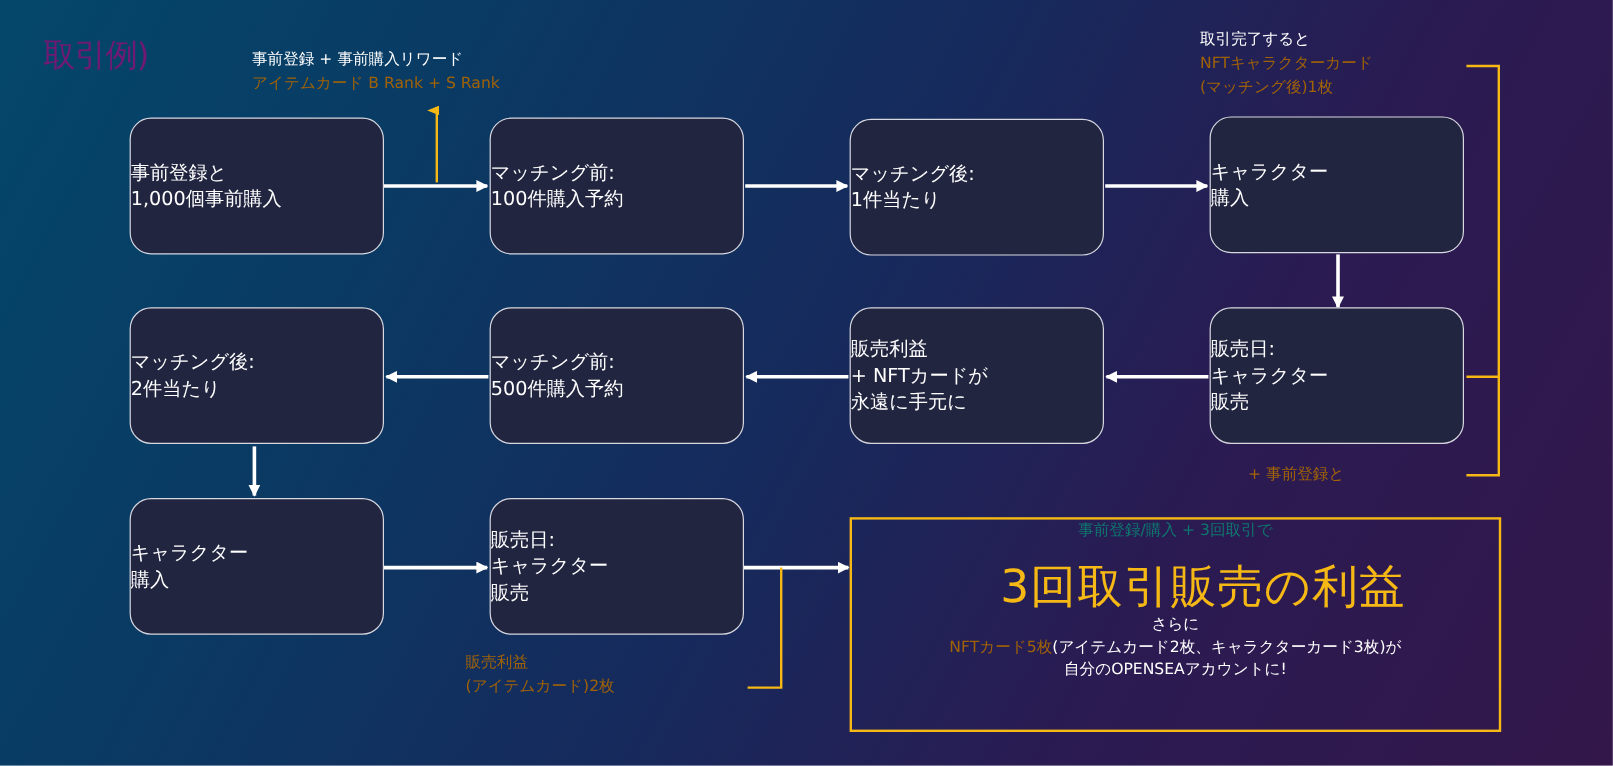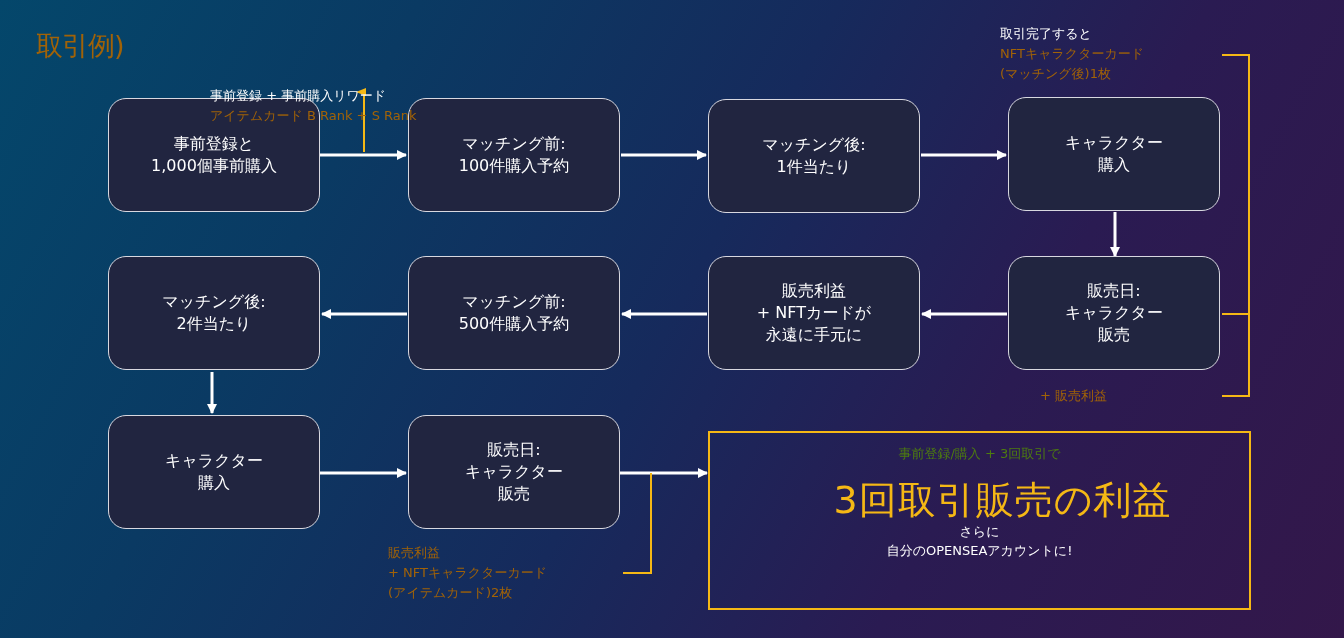--- a/index.html
+++ b/index.html
@@ -4,41 +4,41 @@
 <style>
   html, body { margin:0; padding:0; }
   body {
     width:1344px; height:638px; overflow:hidden; position:relative;
     background: linear-gradient(118deg, #04476b 0%, #0a3a63 25%, #162a5c 50%, #2a1b52 72%, #33174a 100%);
     font-family: "DejaVu Sans", "Liberation Sans", sans-serif;
     color:#ffffff;
   }
   .title {
     position:absolute; left:36px; top:28px;
-    font-size:27px; color:#a16207; letter-spacing:-1px;
+    font-size:27px; color:#701a75; letter-spacing:-1px;
     font-family: "DejaVu Sans", sans-serif;
   }
   .node {
     position:absolute; width:212px; height:114px;
     background:#212540; border:1.5px solid #d8d8e0; border-radius:18px;
     box-sizing:border-box;
-    display:flex; flex-direction:column; align-items:center; justify-content:center;
+    display:flex; flex-direction:column; align-items:flex-start; justify-content:center;
     text-align:center; font-size:16px; line-height:22px; color:#fff;
   }
   .note {
     position:absolute; font-size:13px; line-height:20px;
   }
   .white { color:#ffffff; }
   .gold { color:#a16207; }
   svg.lines { position:absolute; left:0; top:0; width:1344px; height:638px; }
   .summary {
     position:absolute; left:708px; top:431px; width:543px; height:179px;
     border:2px solid #f5b815; box-sizing:border-box; text-align:center;
   }
-  .summary .sub { margin-top:11px; font-size:13px; line-height:20px; color:#4d7c0f; }
+  .summary .sub { font-size:13px; line-height:20px; color:#0f766e; }
   .summary .big { margin-top:14px; font-size:38px; line-height:44px; color:#f5b815; letter-spacing:1px;margin-left:46px; }
   .summary .line { font-size:13px; line-height:19px; color:#fff; }
 </style>
 </head>
 <body>
 
 <div class="title">取引例)</div>
 
 <svg class="lines" xmlns="http://www.w3.org/2000/svg">
   <defs>
@@ -110,39 +110,41 @@
 <div class="node" style="left:108px; top:415px;">
   <div>キャラクター</div>
   <div>購入</div>
 </div>
 <div class="node" style="left:408px; top:415px;">
   <div>販売日:</div>
   <div>キャラクター</div>
   <div>販売</div>
 </div>
 
-<div class="note" style="left:210px; top:40px; width:310px;margin-top:46px;">
+<div class="note" style="left:210px; top:40px; width:310px;">
   <div class="white">事前登録 + 事前購入リワード</div>
   <div class="gold">アイテムカード B Rank + S Rank</div>
 </div>
 
 <div class="note" style="left:1000px; top:24px; width:230px;">
   <div class="white">取引完了すると</div>
   <div class="gold">NFTキャラクターカード</div>
   <div class="gold">(マッチング後)1枚</div>
 </div>
 
 <div class="note gold" style="left:1040px; top:386px; width:150px;">
-  <div>+ 販売利益</div>
+  <div>+ 事前登録と</div>
 </div>
 
 <div class="note gold" style="left:388px; top:543px; width:230px;">
   <div>販売利益</div>
-  <div>+ NFTキャラクターカード</div>
   <div>(アイテムカード)2枚</div>
 </div>
 
 <div class="summary">
   <div class="sub">事前登録/購入 + 3回取引で</div>
   <div class="big">3回取引販売の利益</div>
   <div class="line">さらに</div>
+  <div class="line">
+    <span class="gold">NFTカード5枚</span><span>(アイテムカード2枚、キャラクターカード3枚)が</span>
+  </div>
   <div class="line">自分のOPENSEAアカウントに!</div>
 </div>
 
 </body></html>

